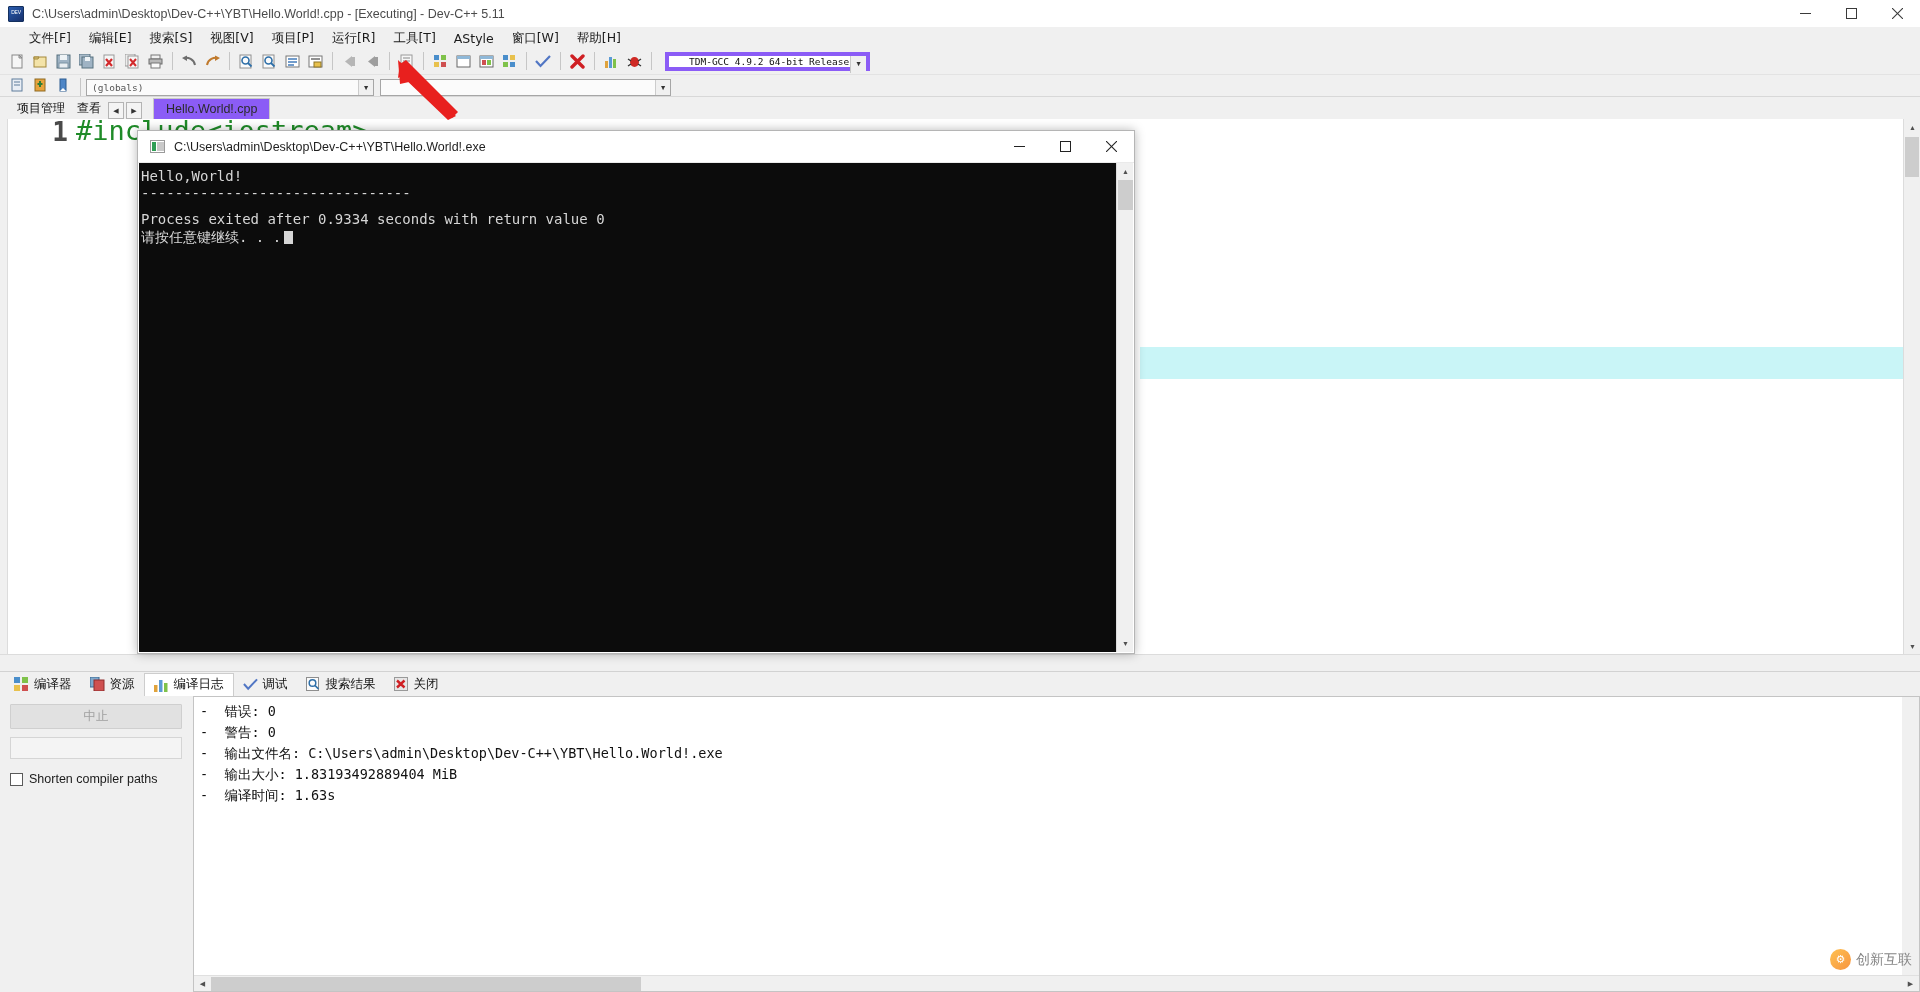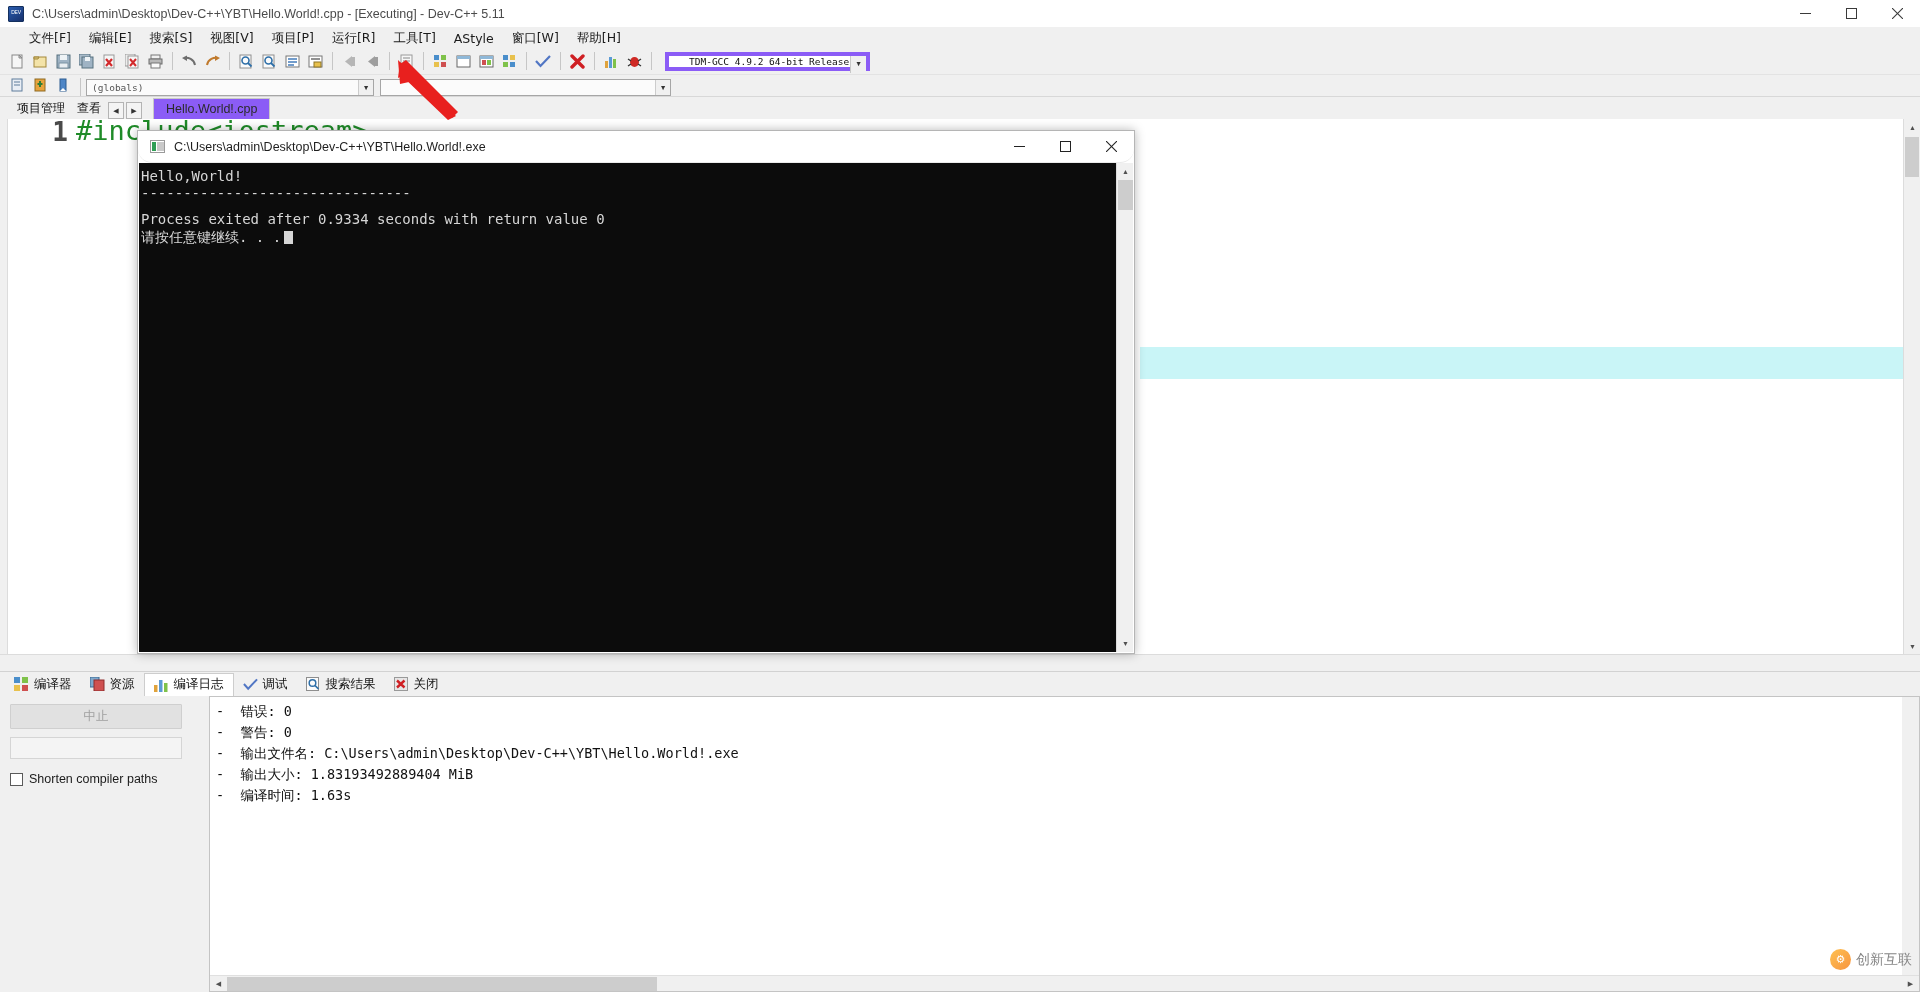--- a/index.html
+++ b/index.html
@@ -159,21 +159,20 @@
 
   
   .console {
     position:absolute; left:137px; top:130px; width:998px; height:524px;
     background:#ffffff; border:1px solid #b5b5b5;
     box-shadow:0 0 10px rgba(0,0,0,.28);
   }
   .console-title {
     height:32px; background:#ffffff; display:flex; align-items:center;
     border-bottom:1px solid #eaeaea;
-    border-radius:14px;
   }
   .con-icon {
     width:15px; height:13px; margin-left:12px; margin-right:9px;
     background:#ffffff; border:1px solid #9a9a9a; position:relative; flex:none;
   }
   .con-icon::before{
     content:""; position:absolute; left:1px; top:1px; width:4px; height:9px;
     background:#2f9e55;
   }
   .con-icon::after{
@@ -245,21 +244,21 @@
   .progress-box {
     width:172px; height:22px; margin-top:8px; background:#f4f4f4;
     border:1px solid #d5d5d5;
   }
   .chk-row { display:flex; align-items:center; margin-top:13px; gap:6px; }
   .chk { width:13px; height:13px; border:1px solid #5a5a5a; background:#fff; flex:none; }
   .chk-label { font-size:12.5px; color:#1b1b1b; }
 
   .log-pane {
     position:absolute; left:193px; top:0; right:0; height:296px;
-    background:#ffffff; border:1px solid #c4c4c4;margin-left:16px;
+    background:#ffffff; border:1px solid #c4c4c4;
   }
   .log-text {
     position:absolute; left:6px; top:5px; right:20px;
     font-family:"DejaVu Sans Mono","Liberation Mono",monospace;
     font-size:13.5px; line-height:21px; color:#111; white-space:pre;
   }
   .log-hscroll {
     position:absolute; left:0; bottom:0; right:0; height:16px;
     background:#f0f0f0; border-top:1px solid #e0e0e0;
   }

